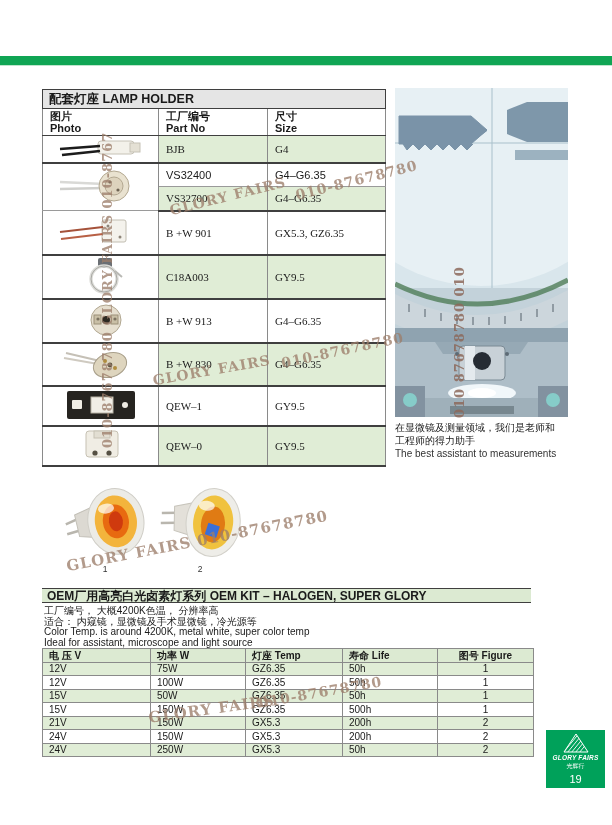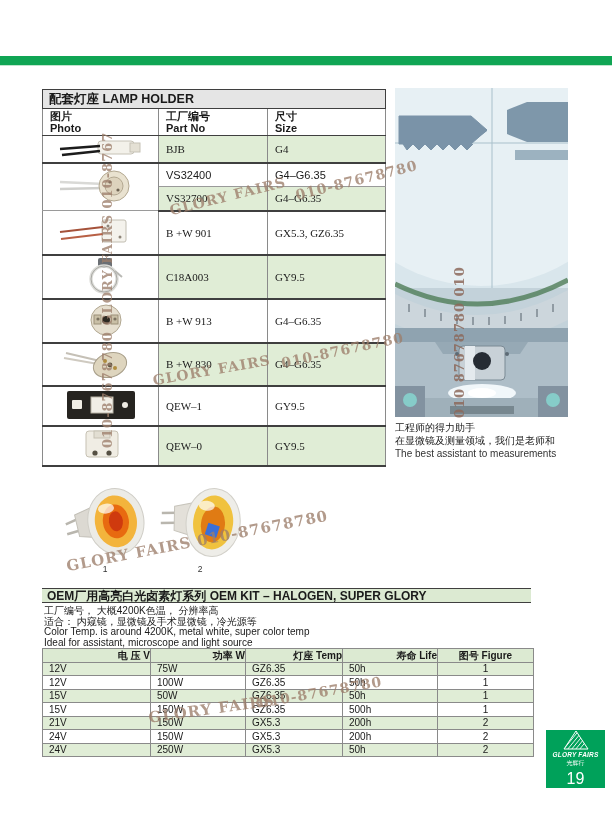--- a/index.html
+++ b/index.html
@@ -31,29 +31,29 @@
   .lamp2{position:absolute;left:153px;top:483px;}
   .fig-label1{position:absolute;left:60px;top:564px;width:90px;text-align:center;font-size:8.5px;color:#333;}
   .fig-label2{position:absolute;left:155px;top:564px;width:90px;text-align:center;font-size:8.5px;color:#333;}
 
   
   .oem-title{position:absolute;left:42px;top:588px;width:489px;height:15px;background:#dcead2;border-top:1.2px solid #3f3f3f;border-bottom:1.2px solid #3f3f3f;font-weight:bold;font-size:12px;line-height:15px;padding-left:5px;box-sizing:border-box;}
   .oem-desc{position:absolute;left:44px;top:606px;width:489px;font-size:10px;line-height:10.5px;}
   .oem-desc div{margin-bottom:0;}
   .oem-table{position:absolute;left:42px;top:648px;width:491px;border-collapse:collapse;table-layout:fixed;font-size:10px;border:1.5px solid #3f3f3f;}
   .oem-table th,.oem-table td{border:1px solid #8a8a8a;height:12.5px;padding:0 0 0 6px;text-align:left;vertical-align:middle;line-height:11px;}
-  .oem-table th{background:#dcead2;font-weight:bold;text-align:right;}
+  .oem-table th{background:#dcead2;font-weight:bold;}
   .oem-table .g td{background:#e0edd6;}
   .oem-table .fig-col{text-align:center;padding:0;}
 
   
   .logo-box{position:absolute;left:546px;top:730px;width:59px;height:58px;background:#00a15a;display:flex;flex-direction:column;align-items:center;justify-content:center;color:#fff;}
   .logo-brand{font-size:6.5px;font-weight:bold;font-style:italic;letter-spacing:0.2px;margin-top:1px;white-space:nowrap;}
   .logo-cn{font-size:6px;margin-top:0.5px;}
-  .logo-page{font-size:16px;margin-top:2px;}
+  .logo-page{font-size:11px;margin-top:2px;}
 
   
   .wm{position:absolute;font-family:"DejaVu Serif","Liberation Serif",serif;font-weight:bold;color:rgba(156,126,106,0.78);letter-spacing:1px;white-space:nowrap;pointer-events:none;}
   .wm-v{transform:rotate(-90deg);transform-origin:0 0;}
 </style>
 </head>
 <body>
 
 <div class="top-bar"></div>
 
@@ -246,22 +246,22 @@
     <ellipse cx="87" cy="305" rx="14" ry="5" fill="#ffffff"></ellipse>
     <rect x="0" y="310" width="173" height="19" fill="#9fb0ba"></rect>
     <rect x="0" y="298" width="30" height="31" fill="#8292a0"></rect>
     <rect x="143" y="298" width="30" height="31" fill="#8292a0"></rect>
     <circle cx="15" cy="312" r="7" fill="#86ccc9"></circle>
     <circle cx="158" cy="312" r="7" fill="#86ccc9"></circle>
     <rect x="55" y="318" width="64" height="8" fill="#77878f"></rect>
   </svg>
 </div>
 <div class="caption">
+  <div>在显微镜及测量领域，我们是老师和</div>
   <div>工程师的得力助手</div>
-  <div>在显微镜及测量领域，我们是老师和</div>
   <div class="en">The best assistant to measurements</div>
 </div>
 
 <div class="lamp1">
   <svg width="92" height="80" viewBox="0 0 92 80">
     <g transform="rotate(-8 46 40)">
       <path d="M8 36 L22 32 M8 46 L22 44" stroke="#b9b6ae" stroke-width="2.6"></path>
       <path d="M18 28 L38 22 L40 54 L20 50 Z" fill="#dcd9d2" stroke="#c2bfb6"></path>
       <ellipse cx="58" cy="40" rx="28" ry="33" fill="#ecebe6" stroke="#cfcdc6"></ellipse>
       <ellipse cx="58" cy="40" rx="21" ry="26" fill="#f3b43c"></ellipse>

